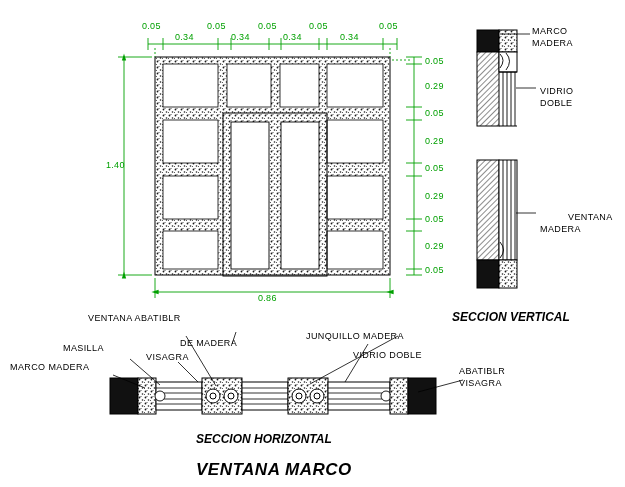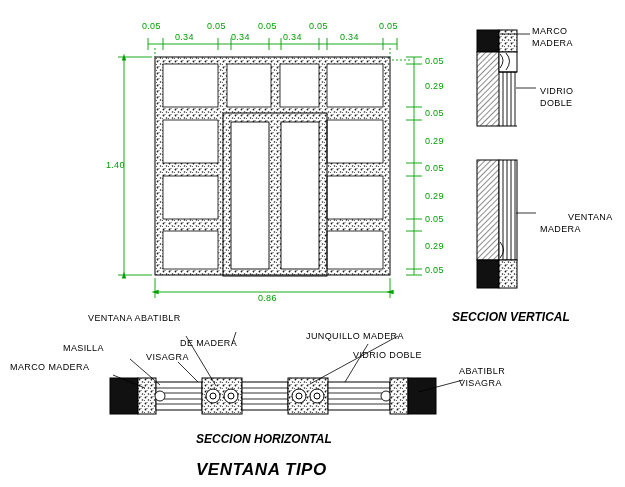--- a/index.html
+++ b/index.html
@@ -262,13 +262,13 @@
 <div class="lbl" style="left:146px;top:352px;">VISAGRA</div>
 
 <div class="lbl" style="left:306px;top:331px;">JUNQUILLO MADERA</div>
 <div class="lbl" style="left:353px;top:350px;">VIDRIO DOBLE</div>
 
 <div class="lbl" style="left:459px;top:366px;">ABATIBLR</div>
 <div class="lbl" style="left:459px;top:378px;">VISAGRA</div>
 
 <div class="sect" style="left:196px;top:432px;">SECCION HORIZONTAL</div>
 
-<div class="title" style="left:196px;top:460px;">VENTANA TIPO</div>
+<div class="title" style="left:196px;top:460px;">VENTANA MARCO</div>
 
 </body></html>

